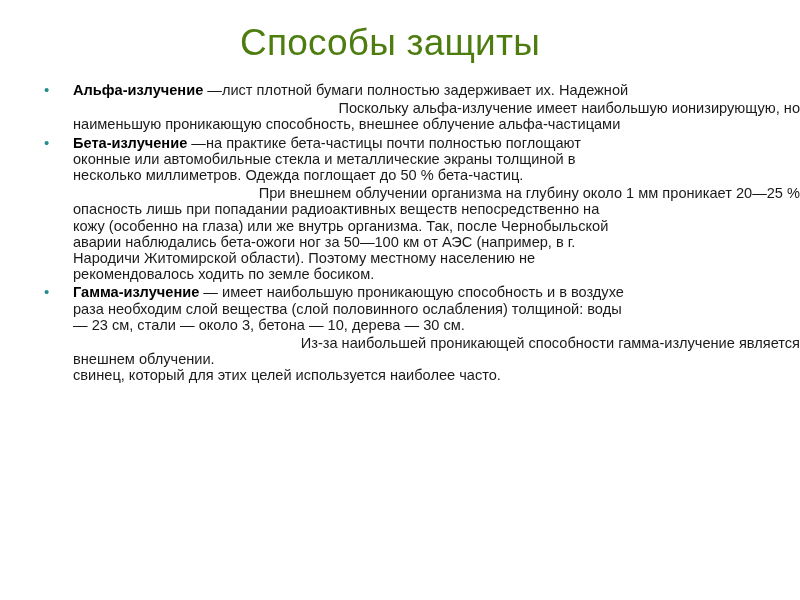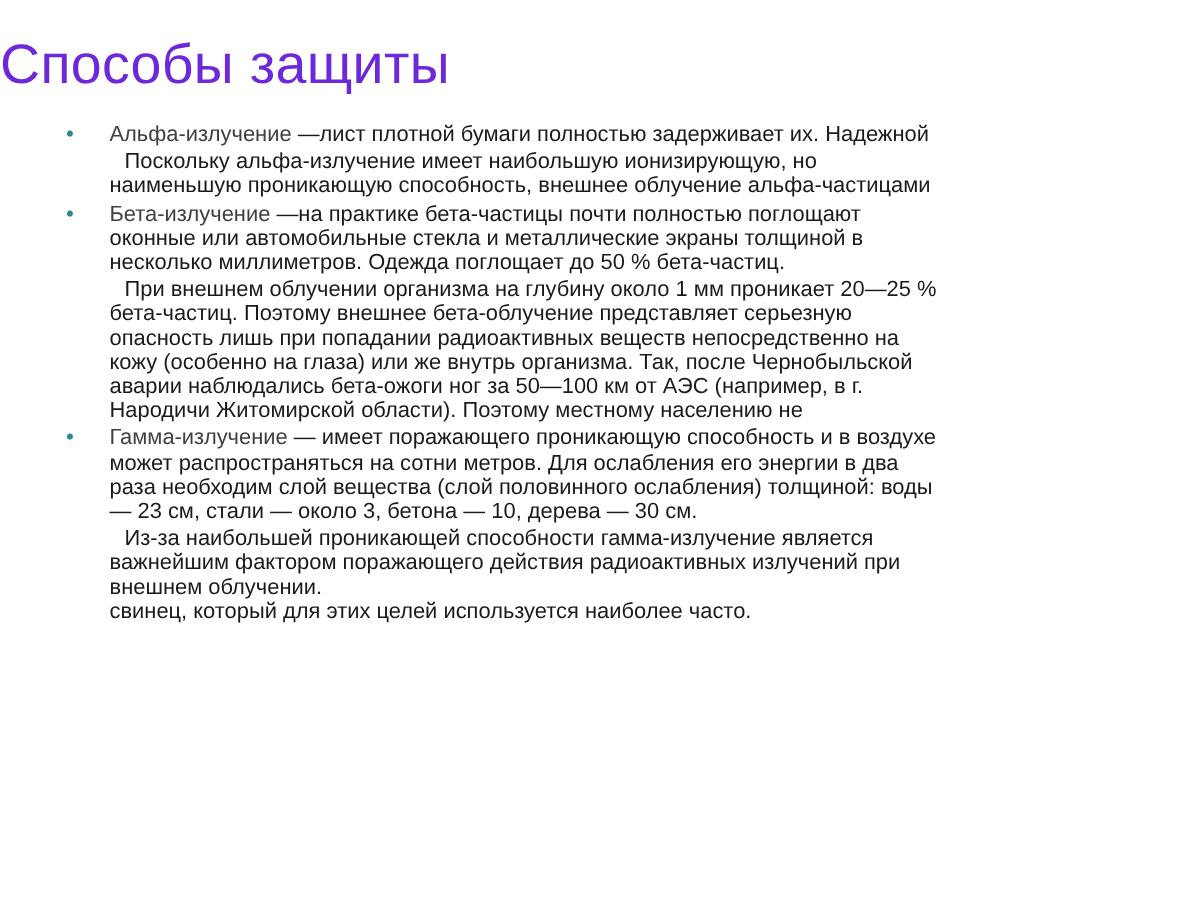--- a/index.html
+++ b/index.html
@@ -12,23 +12,23 @@
       height: 600px;
       position: relative;
       overflow: hidden;
       font-family: "Liberation Sans", sans-serif;
     }
     .slide-title {
       position: absolute;
       left: 0;
       width: 780px;
       top: 22px;
-      text-align: left;
+      text-align: center;
       font-size: 37px;
-      color: #6d28d9;
+      color: #4d7c0f;
       font-weight: normal;
       letter-spacing: 0.2px;
       margin: 0;
     }
     .content {
       position: absolute;
       left: 0;
       top: 82px;
       width: 800px;
     }
@@ -48,24 +48,25 @@
     .line {
       display: block;
       font-size: 14.6px;
       line-height: 16.2px;
       color: #1a1a1a;
       white-space: nowrap;
     }
     .line.para-start {
       margin-top: 2px;
       padding-left: 10px;
+      text-align: right;
     }
     .heading {
-      font-weight: normal;
-      color: #404040;
+      font-weight: bold;
+      color: #000000;
     }
   </style>
 </head>
 <body>
 
 <h1 class="slide-title">Способы защиты</h1>
 
 <div class="content">
 
   <div class="bullet-block">
@@ -74,32 +75,30 @@
     <span class="line para-start">Поскольку альфа-излучение имеет наибольшую ионизирующую, но</span>
     <span class="line">наименьшую проникающую способность, внешнее облучение альфа-частицами</span>
   </div>
 
   <div class="bullet-block">
     <span class="bullet-dot">•</span>
     <span class="line"><span class="heading">Бета-излучение</span><span> —на практике бета-частицы почти полностью поглощают</span></span>
     <span class="line">оконные или автомобильные стекла и металлические экраны толщиной в</span>
     <span class="line">несколько миллиметров. Одежда поглощает до 50 % бета-частиц.</span>
     <span class="line para-start">При внешнем облучении организма на глубину около 1 мм проникает 20—25 %</span>
-    <span class="line">бета-частиц. Поэтому внешнее бета-облучение представляет серьезную</span>
     <span class="line">опасность лишь при попадании радиоактивных веществ непосредственно на</span>
     <span class="line">кожу (особенно на глаза) или же внутрь организма. Так, после Чернобыльской</span>
     <span class="line">аварии наблюдались бета-ожоги ног за 50—100 км от АЭС (например, в г.</span>
     <span class="line">Народичи Житомирской области). Поэтому местному населению не</span>
+    <span class="line">рекомендовалось ходить по земле босиком.</span>
   </div>
 
   <div class="bullet-block">
     <span class="bullet-dot">•</span>
-    <span class="line"><span class="heading">Гамма-излучение</span><span> — имеет поражающего проникающую способность и в воздухе</span></span>
-    <span class="line">может распространяться на сотни метров. Для ослабления его энергии в два</span>
+    <span class="line"><span class="heading">Гамма-излучение</span><span> — имеет наибольшую проникающую способность и в воздухе</span></span>
     <span class="line">раза необходим слой вещества (слой половинного ослабления) толщиной: воды</span>
     <span class="line">— 23 см, стали — около 3, бетона — 10, дерева — 30 см.</span>
     <span class="line para-start">Из-за наибольшей проникающей способности гамма-излучение является</span>
-    <span class="line">важнейшим фактором поражающего действия радиоактивных излучений при</span>
     <span class="line">внешнем облучении.</span>
     <span class="line">свинец, который для этих целей используется наиболее часто.</span>
   </div>
 
 </div>
 
 </body></html>

